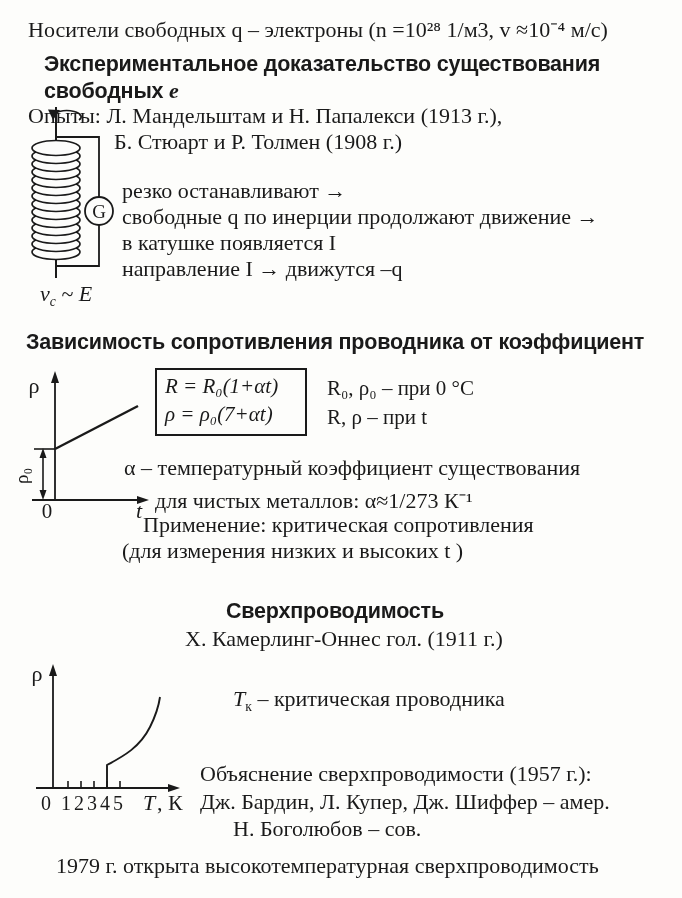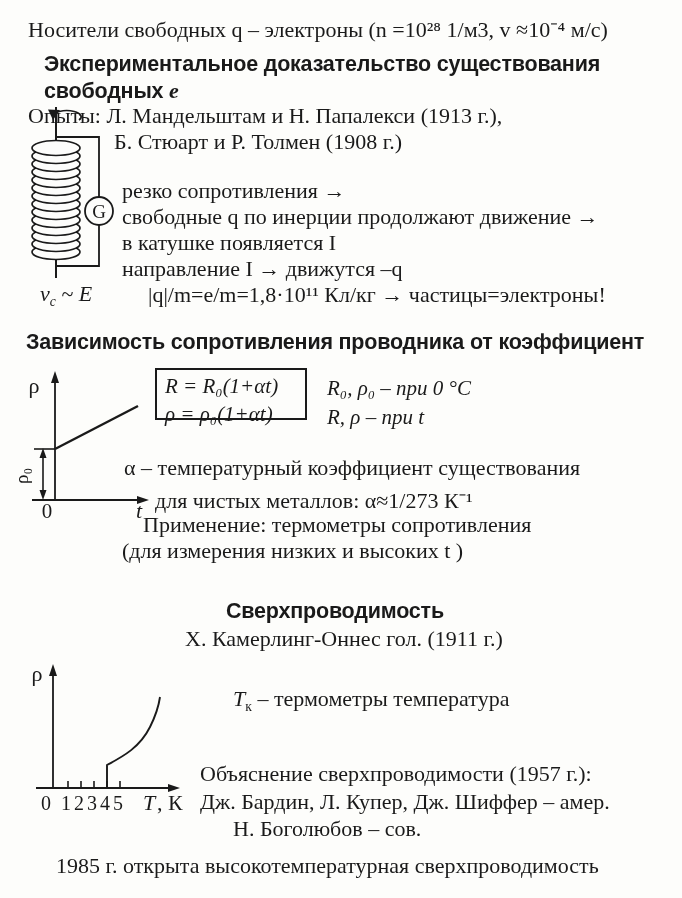--- a/index.html
+++ b/index.html
@@ -4,26 +4,26 @@
 <style>
   :root { --ink: #1a1a1a; --paper: #fdfdfb; }
   html,body { margin:0; padding:0; }
   body { background:#e8e8e8; }
   .page {
     position:relative; width:682px; height:898px; margin:0 auto;
     background: var(--paper); color: var(--ink); overflow:hidden;
   }
   .t { position:absolute; white-space:nowrap; color:var(--ink); }
   .ser  { font-family:"Liberation Serif", serif; font-size:22px; }
-  .serS { font-family:"Liberation Serif", serif; font-size:21px;font-style:italic; }
+  .serS { font-family:"Liberation Serif", serif; font-size:21px; }
   .sansB{ font-family:"Liberation Sans", sans-serif; font-weight:bold; font-size:21.5px; letter-spacing:-0.2px; }
   .iser { font-style:italic; }
   sub.s { font-size:0.62em; line-height:0; }
   .fbox {
-    position:absolute; left:155px; top:368px; width:152px; height:52px;
+    position:absolute; left:155px; top:368px; width:152px; height:68px;
     border:2px solid var(--ink); padding:2px 16px 0 8px; box-sizing:border-box;
   }
   .fbox .fl { display:block; font-family:"Liberation Serif", serif; font-size:21px; font-style:italic; line-height:28px; }
   svg { position:absolute; overflow:visible; color:var(--ink); }
   svg text { font-family:"Liberation Serif", serif; fill:var(--ink); }
   svg .st { stroke:var(--ink); fill:none; }
   svg .fw { fill:var(--paper); stroke:var(--ink); }
   svg .ah { fill:var(--ink); stroke:none; }
 </style>
 </head>
@@ -73,25 +73,24 @@
     </g>
 
     <circle class="st" stroke-width="1.8" cx="99" cy="211" r="14"></circle>
     <text x="99" y="218" font-size="19" text-anchor="middle">G</text>
   </svg>
 
   <div class="t ser iser" style="left:40px; top:281px">
     <span>v</span><sub class="s">с</sub><span> ~ E</span>
   </div>
 
-  <div class="t ser" style="left:122px; top:178px">резко сопротивления →</div>
+  <div class="t ser" style="left:122px; top:178px">резко останавливают →</div>
   <div class="t ser" style="left:122px; top:204px">свободные q по инерции продолжают движение →</div>
   <div class="t ser" style="left:122px; top:256px">направление I → движутся –q</div>
   <div class="t ser" style="left:122px; top:230px">в катушке появляется I</div>
-  <div class="t ser" style="left:148px; top:282px">|q|/m=e/m=1,8·10¹¹ Кл/кг → частицы=электроны!</div>
 
   <div class="t sansB" style="left:26px; top:330px">Зависимость сопротивления проводника от коэффициент</div>
 
   <svg style="left:10px; top:363px" width="150" height="160" viewBox="10 363 150 160">
     <line class="st" stroke-width="1.8" x1="55" y1="500" x2="55" y2="379"></line>
     <polygon class="ah" points="55,371 51,383 59,383"></polygon>
     <line class="st" stroke-width="1.8" x1="32" y1="500" x2="141" y2="500"></line>
     <polygon class="ah" points="149,500 137,496 137,504"></polygon>
     <text x="34" y="393" font-size="22" text-anchor="middle">ρ</text>
     <line class="st" stroke-width="2.4" x1="55" y1="449" x2="138" y2="406"></line>
@@ -101,28 +100,28 @@
       <polygon class="ah" points="43,448 39.5,458 46.5,458"></polygon>
       <polygon class="ah" points="43,500 39.5,490 46.5,490"></polygon>
     </g>
     <text x="28" y="476" font-size="19" text-anchor="middle" transform="rotate(-90 28 476)">ρ₀</text>
     <text x="47" y="518" font-size="21" text-anchor="middle">0</text>
     <text x="139" y="518" font-size="22" text-anchor="middle" font-style="italic">t</text>
   </svg>
 
   <div class="fbox">
     <span class="fl">R = R₀(1+αt)</span>
-    <span class="fl">ρ = ρ₀(1+αt)</span>
+    <span class="fl">ρ = ρ₀(7+αt)</span>
   </div>
   <div class="t serS" style="left:327px; top:376px">R₀, ρ₀ – при 0 °C</div>
   <div class="t serS" style="left:327px; top:405px">R, ρ – при t</div>
 
   <div class="t ser" style="left:124px; top:455px">α – температурный коэффициент существования</div>
   <div class="t ser" style="left:155px; top:484px">для чистых металлов: α≈1/273 К⁻¹</div>
-  <div class="t ser" style="left:143px; top:512px">Применение: термометры сопротивления</div>
+  <div class="t ser" style="left:143px; top:512px">Применение: критическая сопротивления</div>
   <div class="t ser" style="left:122px; top:538px">(для измерения низких и высоких t )</div>
 
   <div class="t sansB" style="left:226px; top:599px">Сверхпроводимость</div>
   <div class="t ser" style="left:185px; top:626px">Х. Камерлинг-Оннес гол. (1911 г.)</div>
 
   <svg style="left:15px; top:655px" width="205" height="163" viewBox="15 655 205 163">
     <line class="st" stroke-width="1.8" x1="53" y1="788" x2="53" y2="672"></line>
     <polygon class="ah" points="53,664 49,676 57,676"></polygon>
     <line class="st" stroke-width="1.8" x1="36" y1="788" x2="172" y2="788"></line>
     <polygon class="ah" points="180,788 168,784 168,792"></polygon>
@@ -143,21 +142,21 @@
       <text x="105" y="810" font-size="20" text-anchor="middle">4</text>
       <text x="118" y="810" font-size="20" text-anchor="middle">5</text>
     </g>
     <g>
       <text x="143" y="810" font-size="22" font-style="italic">T</text>
       <text x="157" y="810" font-size="22">, К</text>
     </g>
   </svg>
 
   <div class="t ser" style="left:233px; top:686px">
-    <span class="iser">T</span><sub class="s">к</sub><span> – термометры температура</span>
+    <span class="iser">T</span><sub class="s">к</sub><span> – критическая проводника</span>
   </div>
   <div class="t ser" style="left:200px; top:761px">Объяснение сверхпроводимости (1957 г.):</div>
   <div class="t ser" style="left:200px; top:789px">Дж. Бардин, Л. Купер, Дж. Шиффер – амер.</div>
   <div class="t ser" style="left:233px; top:816px">Н. Боголюбов – сов.</div>
 
-  <div class="t ser" style="left:56px; top:853px">1985 г. открыта высокотемпературная сверхпроводимость</div>
+  <div class="t ser" style="left:56px; top:853px">1979 г. открыта высокотемпературная сверхпроводимость</div>
 
 </div>
 
 </body></html>

